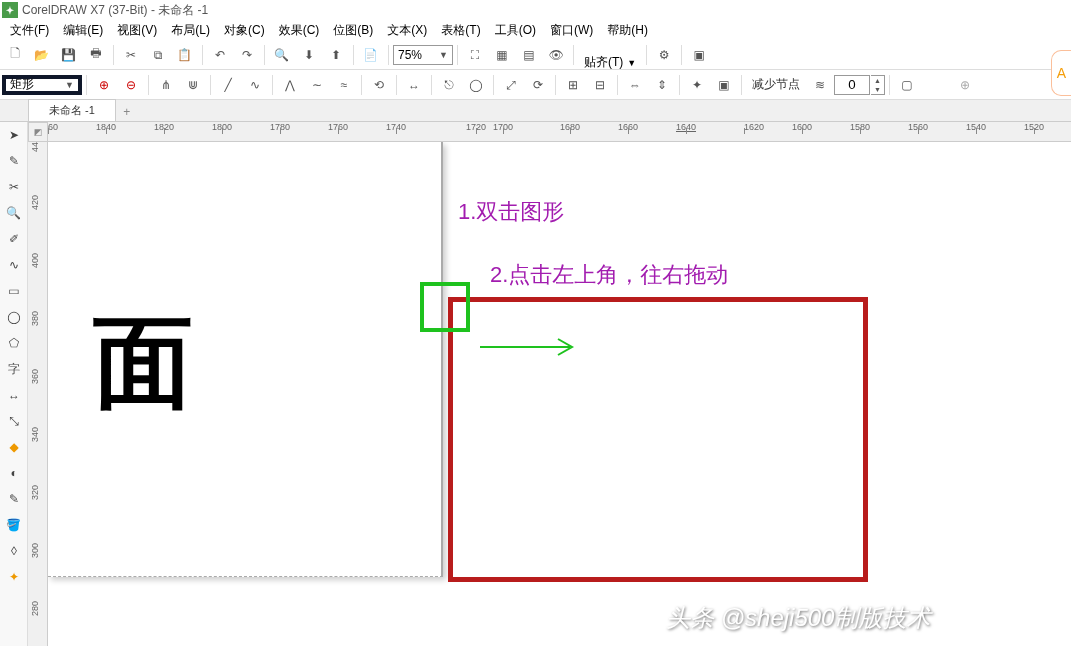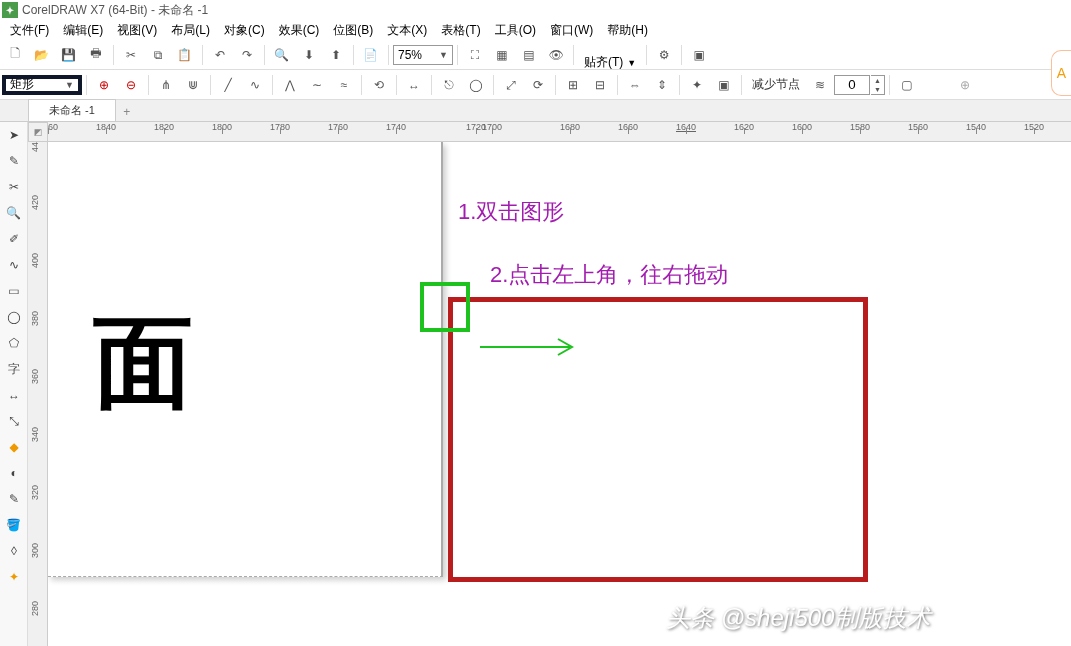--- a/index.html
+++ b/index.html
@@ -53,21 +53,21 @@
 
 .quick-dot { position: absolute; right: 0; top: 50px; width: 20px; height: 46px; background: #fff; border: 1px solid #fbbf9a; border-right: none; border-radius: 10px 0 0 10px; display:flex; flex-direction:column; align-items:center; justify-content:center; gap:4px; }
 .quick-dot span { color:#f59e0b; font-size:14px; }
 </style>
 </head>
 <body>
 
 <div class="titlebar">
   <div class="titlebar-icon">✦</div>
   <span class="titlebar-text">
-    <span>CorelDRAW X7 (64-Bit)</span> - <span>未命名 -1</span>
+    <span>CorelDRAW X7 (37-Bit)</span> - <span>未命名 -1</span>
   </span>
 </div>
 
 <div class="menubar">
   <span class="menu-item">文件(F)</span>
   <span class="menu-item">编辑(E)</span>
   <span class="menu-item">视图(V)</span>
   <span class="menu-item">布局(L)</span>
   <span class="menu-item">对象(C)</span>
   <span class="menu-item">效果(C)</span>
@@ -201,25 +201,25 @@
     <div class="ruler-corner">◩</div>
     <div class="ruler-h" id="rh">
         <div class="tick" style="left: 0px;">1860</div>
         <div class="tick" style="left: 58px;">1840</div>
         <div class="tick" style="left: 116px;">1820</div>
         <div class="tick" style="left: 174px;">1800</div>
         <div class="tick" style="left: 232px;">1780</div>
         <div class="tick" style="left: 290px;">1760</div>
         <div class="tick" style="left: 348px;">1740</div>
         <div class="tick" style="left: 428px;">1720</div>
-        <div class="tick" style="left: 444px;">1700</div>
+        <div class="tick" style="left: 455px;">1700</div>
         <div class="tick" style="left: 522px;">1680</div>
         <div class="tick" style="left: 580px;">1660</div>
         <div class="tick" style="left: 638px; text-decoration: underline;">1640</div>
-        <div class="tick" style="left: 696px;">1620</div>
+        <div class="tick" style="left: 696px; text-align: right;">1620</div>
         <div class="tick" style="left: 754px;">1600</div>
         <div class="tick" style="left: 812px;">1580</div>
         <div class="tick" style="left: 870px;">1560</div>
         <div class="tick" style="left: 928px;">1540</div>
         <div class="tick" style="left: 986px;">1520</div>
       </div>
     <div class="ruler-v" id="rv">
         <div class="tick" style="top: 10px;">440</div>
         <div class="tick" style="top: 68px;">420</div>
         <div class="tick" style="top: 126px;">400</div>

